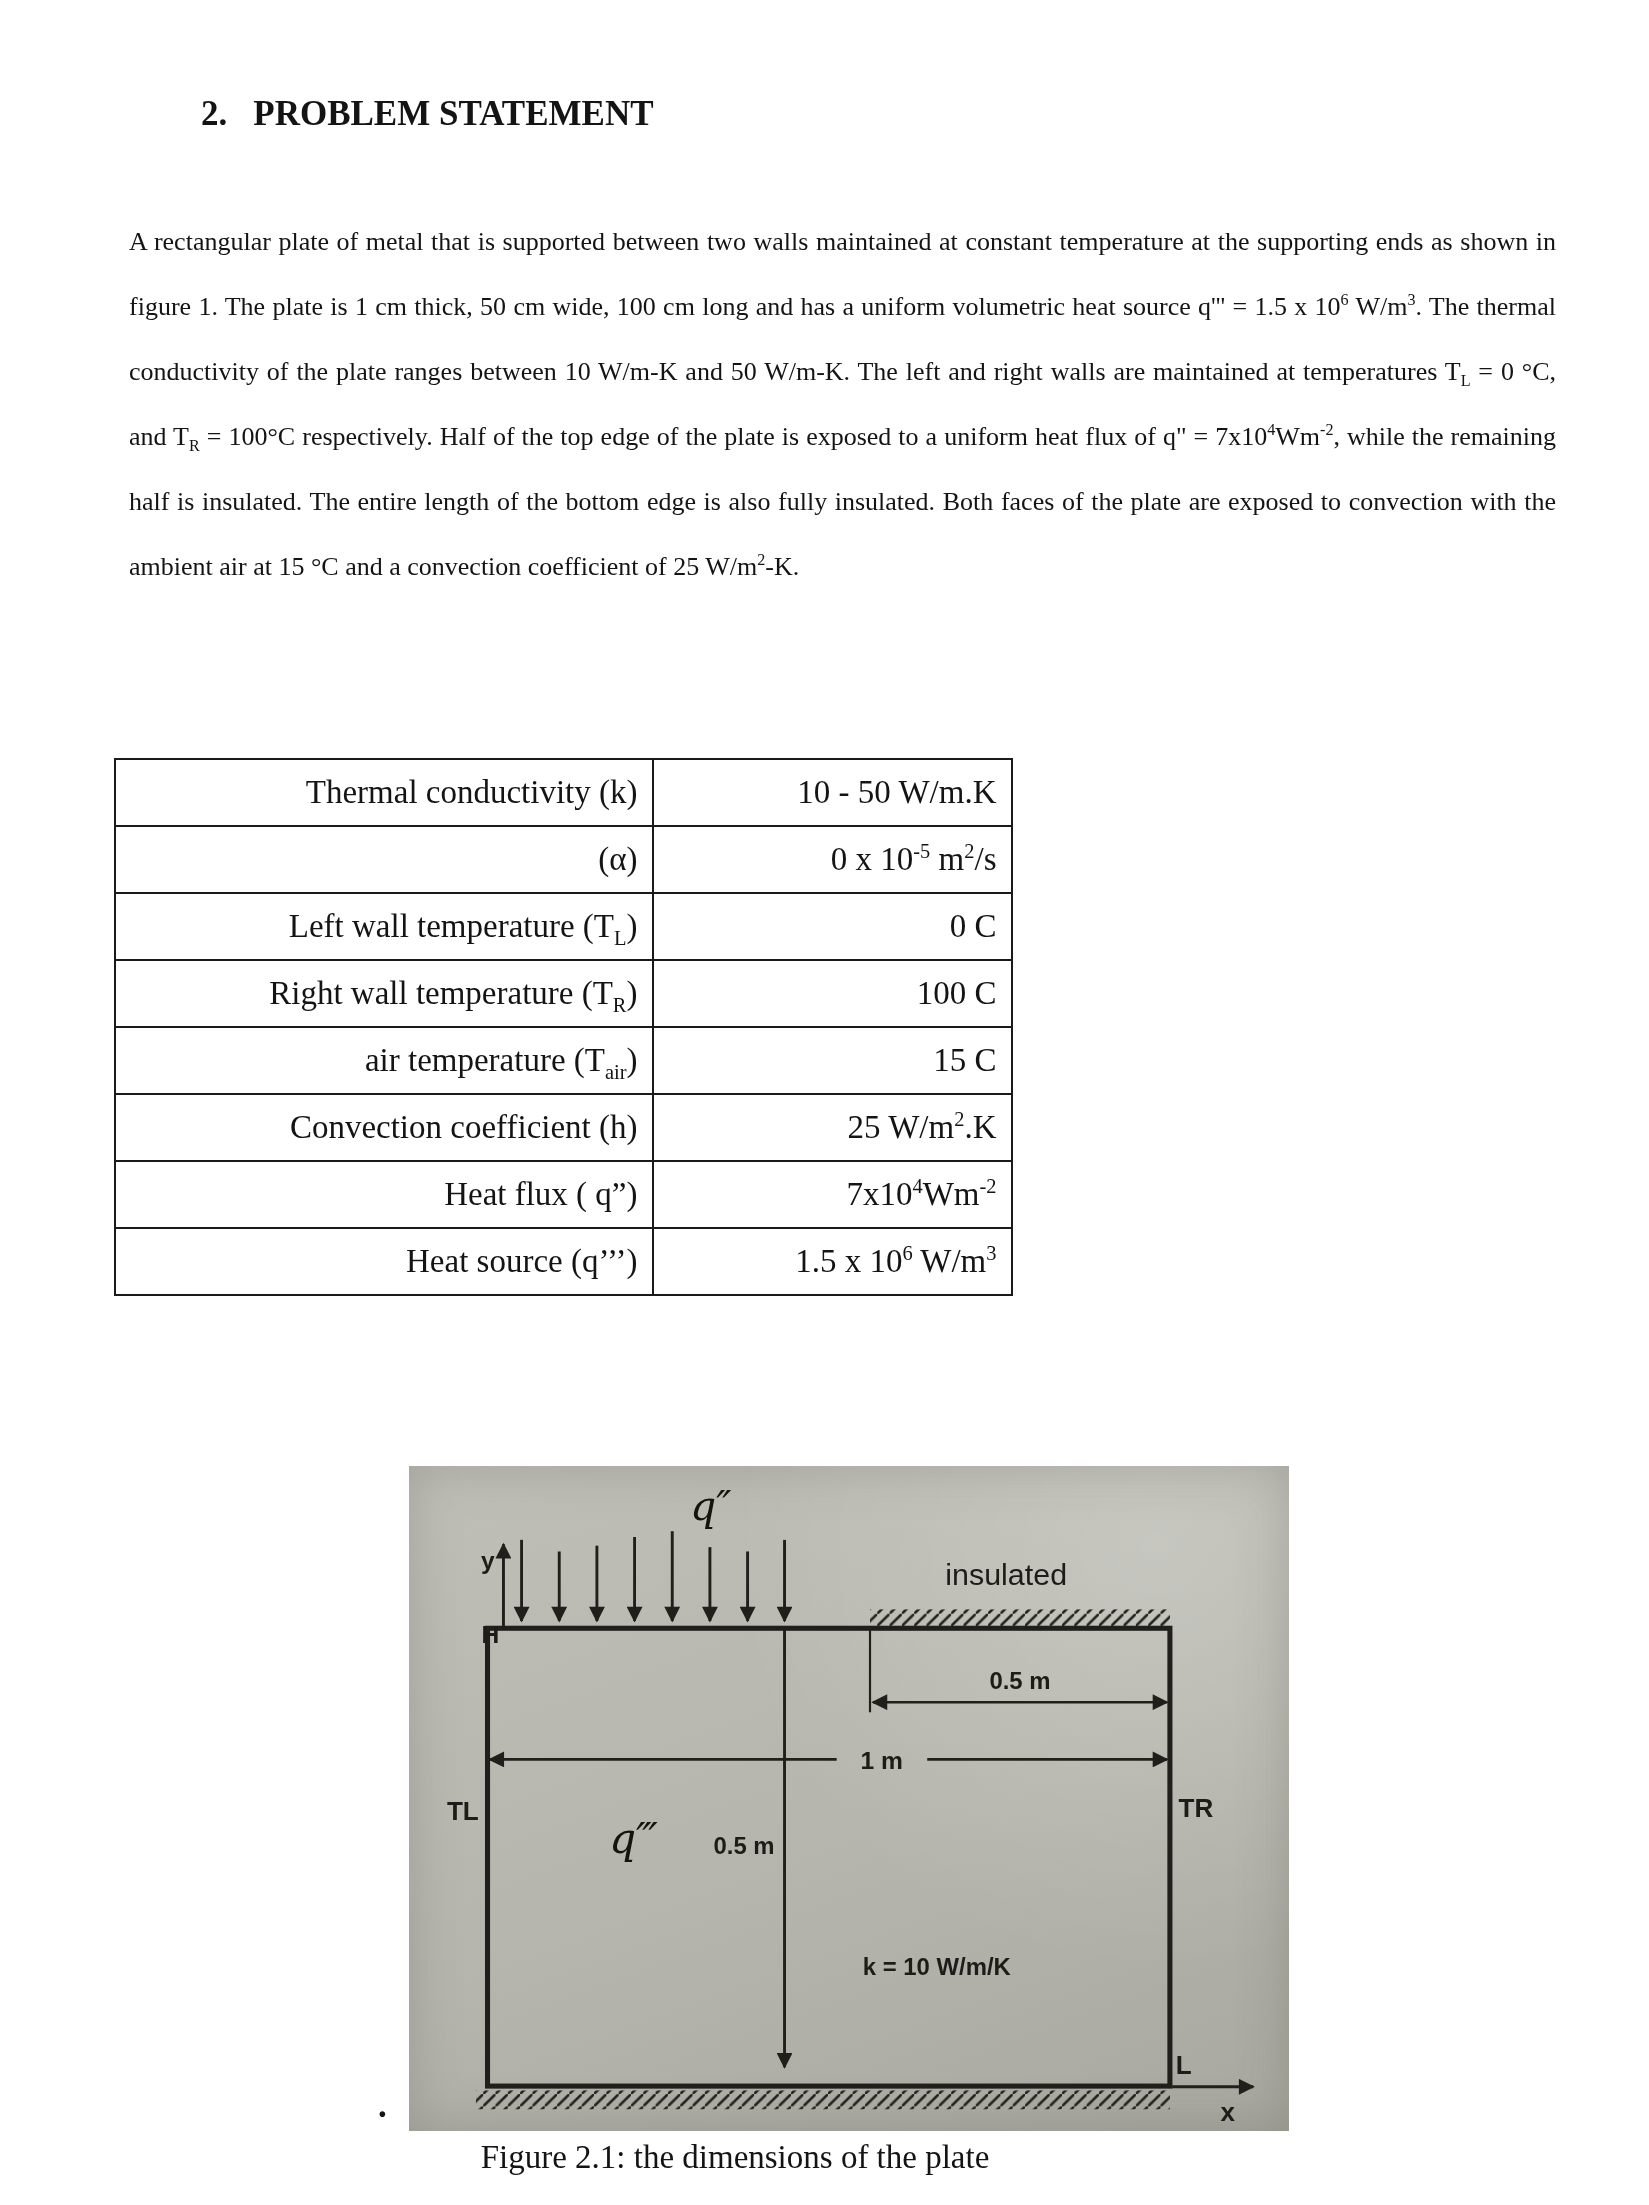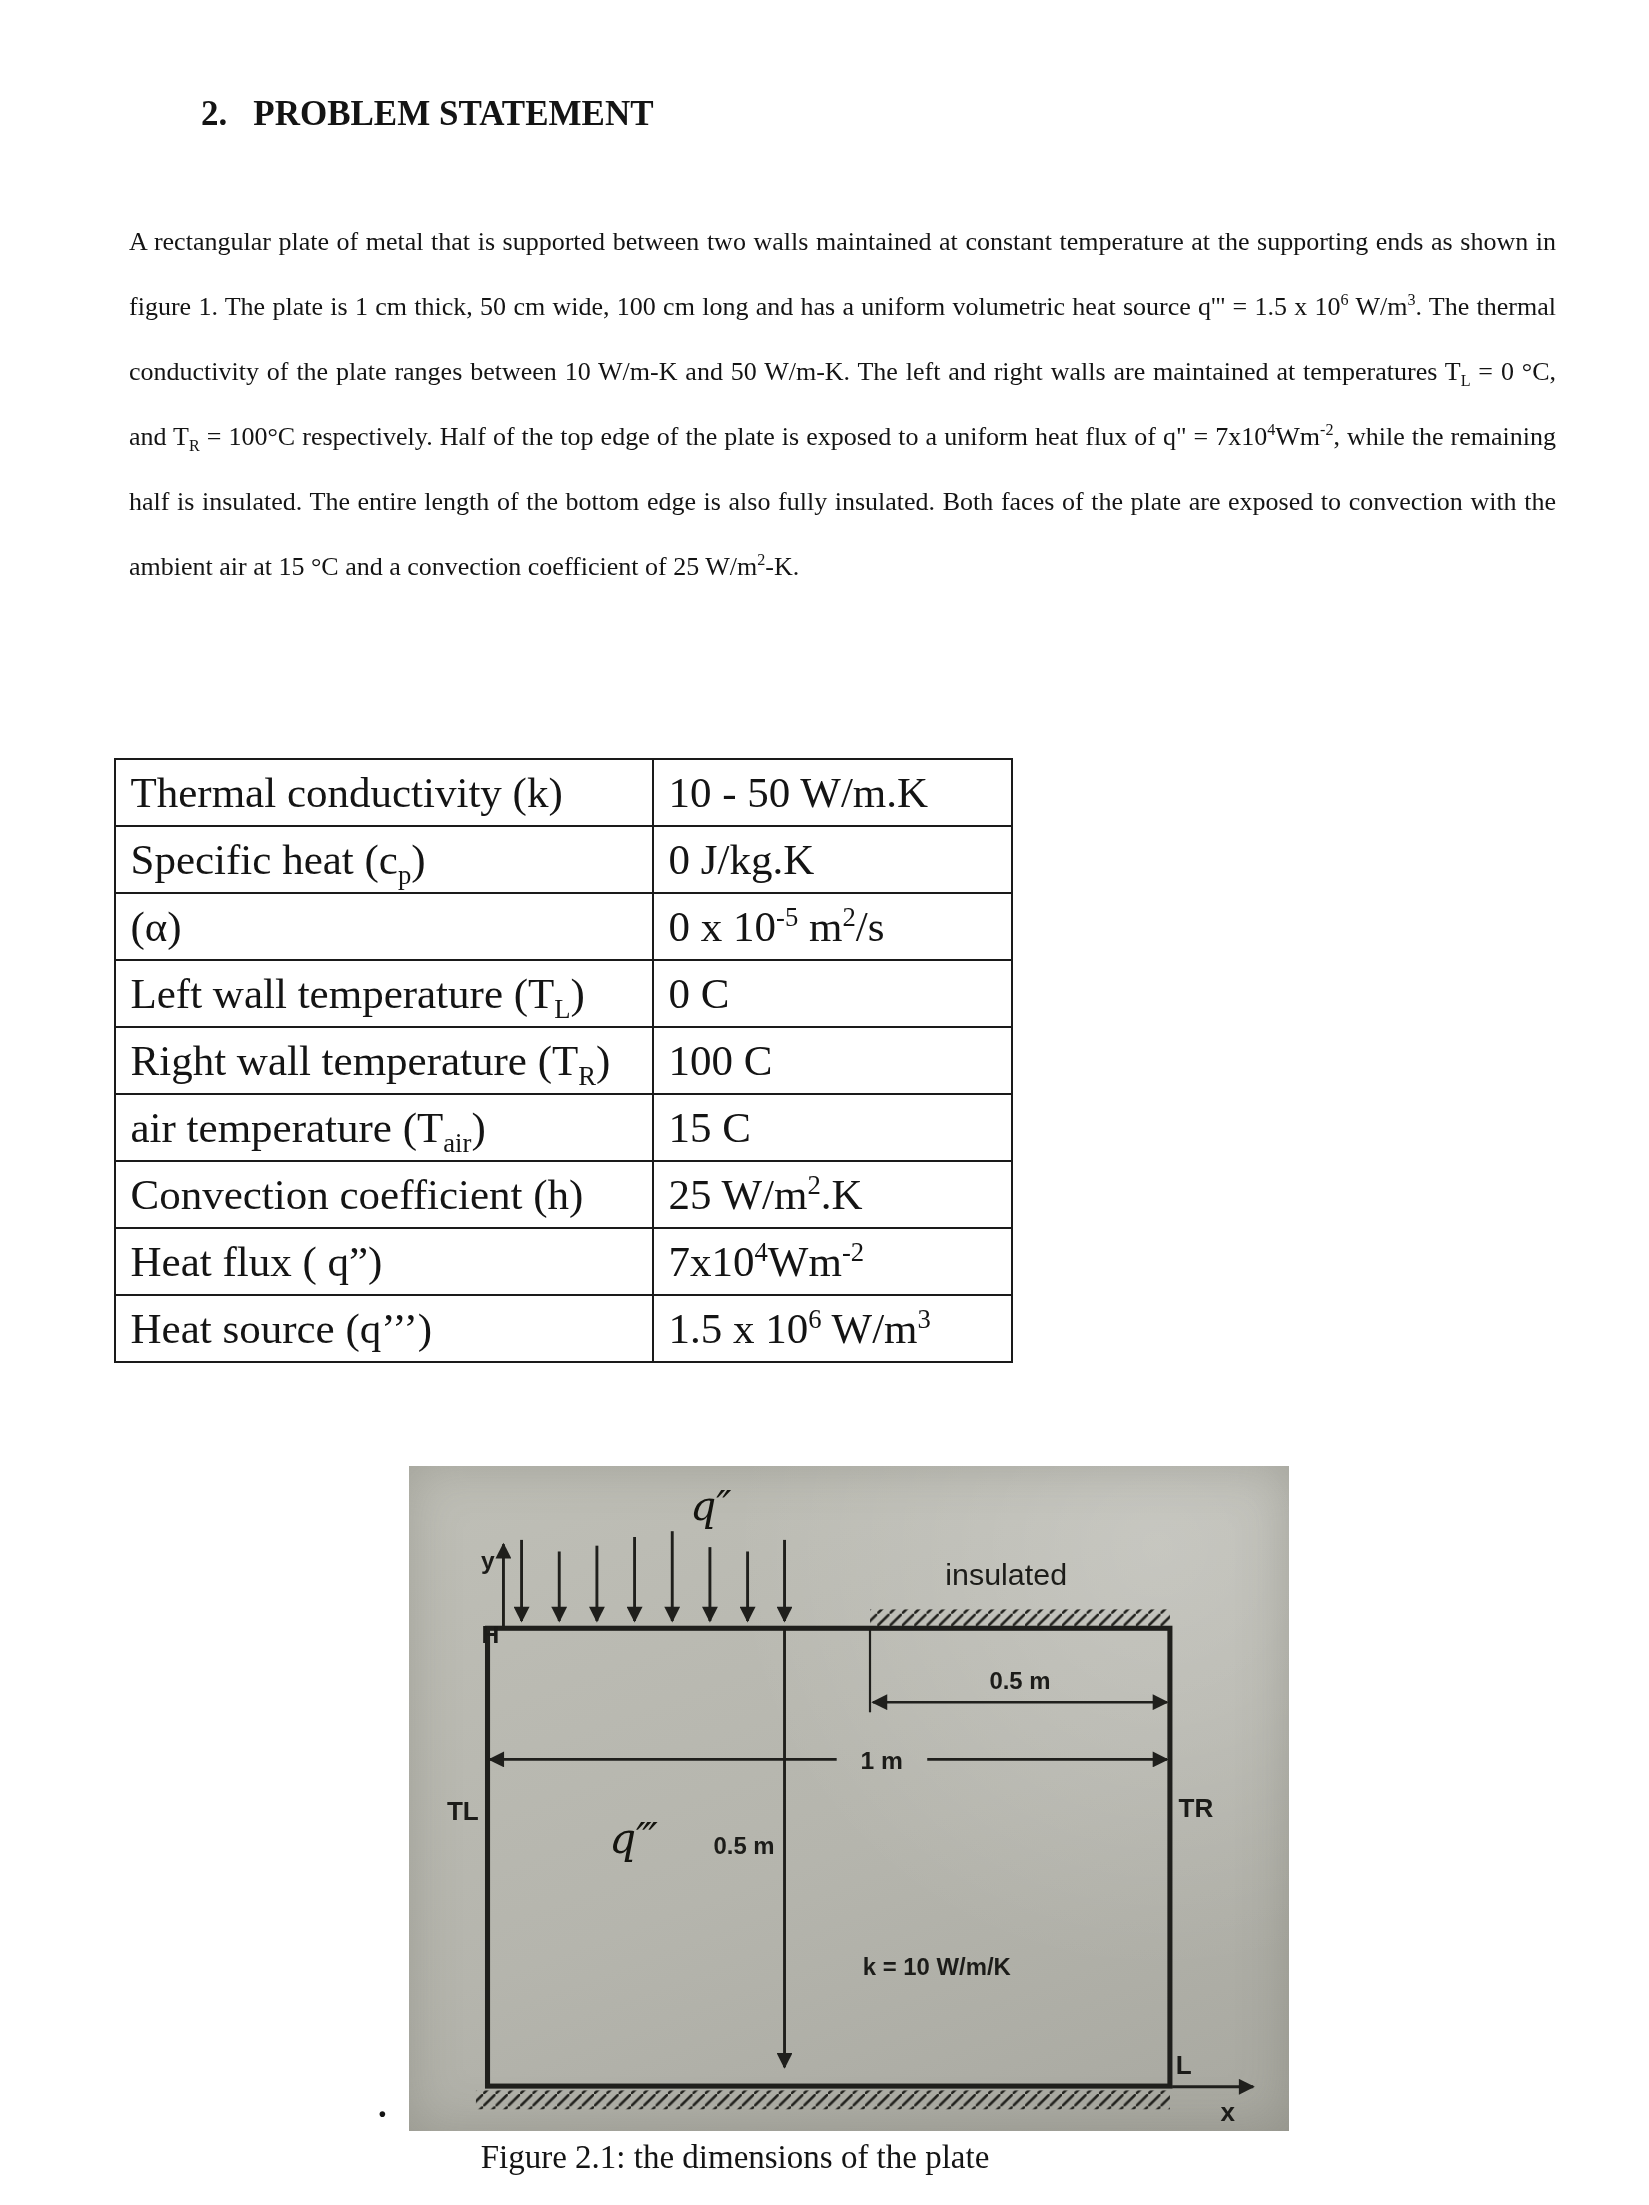--- a/index.html
+++ b/index.html
@@ -22,25 +22,26 @@
     text-align: justify;
   }
   .body-text sup, .props td sup { font-size: 62%; line-height: 0; vertical-align: super; }
   .body-text sub, .props td sub { font-size: 62%; line-height: 0; vertical-align: sub; }
   .props {
     position: absolute; left: 114px; top: 758px;
     border-collapse: collapse;
   }
   .props td {
     border: 2.2px solid #1a1a1a;
-    font-size: 43px;
+    font-size: 33px;
     height: 65px;
     padding: 0 14.5px;
     vertical-align: middle;
     white-space: nowrap;
+    text-align: right;
   }
   .props .c1 { width: 507px; }
   .props .c2 { width: 328px; }
   .figure {
     position: absolute; left: 409px; top: 1466px; width: 880px; height: 665px;
     background:
       radial-gradient(circle at 85% 12%, rgba(255,255,255,0.20), rgba(255,255,255,0) 45%),
       linear-gradient(160deg, #bfbfb7 0%, #b5b5ad 55%, #a8a8a0 100%);
     box-shadow: inset 0 0 51px rgba(85,85,75,0.28);
   }
@@ -74,24 +75,20 @@
 
   <h1 class="heading"><span class="num">2.</span><span>PROBLEM STATEMENT</span></h1>
 
   <p class="body-text">A rectangular plate of metal that is supported between two walls maintained at constant temperature at the supporting ends as shown in figure 1. The plate is 1 cm thick, 50 cm wide, 100 cm long and has a uniform volumetric heat source q''' = 1.5 x 10<sup>6</sup> W/m<sup>3</sup>. The thermal conductivity of the plate ranges between 10 W/m-K and 50 W/m-K. The left and right walls are maintained at temperatures T<sub>L</sub> = 0 °C, and T<sub>R</sub> = 100°C respectively. Half of the top edge of the plate is exposed to a uniform heat flux of q" = 7x10<sup>4</sup>Wm<sup>-2</sup>, while the remaining half is insulated. The entire length of the bottom edge is also fully insulated. Both faces of the plate are exposed to convection with the ambient air at 15 °C and a convection coefficient of 25 W/m<sup>2</sup>-K.</p>
 
   <table class="props">
     <tbody>
       <tr>
         <td class="c1">Thermal conductivity (k)</td>
         <td class="c2">10 - 50 W/m.K</td>
-      </tr>
-      <tr>
-        <td class="c1">Specific heat (c<sub>p</sub>)</td>
-        <td class="c2">0 J/kg.K</td>
       </tr>
       <tr>
         <td class="c1">(α)</td>
         <td class="c2">0 x 10<sup>-5</sup> m<sup>2</sup>/s</td>
       </tr>
       <tr>
         <td class="c1">Left wall temperature (T<sub>L</sub>)</td>
         <td class="c2">0 C</td>
       </tr>
       <tr>

